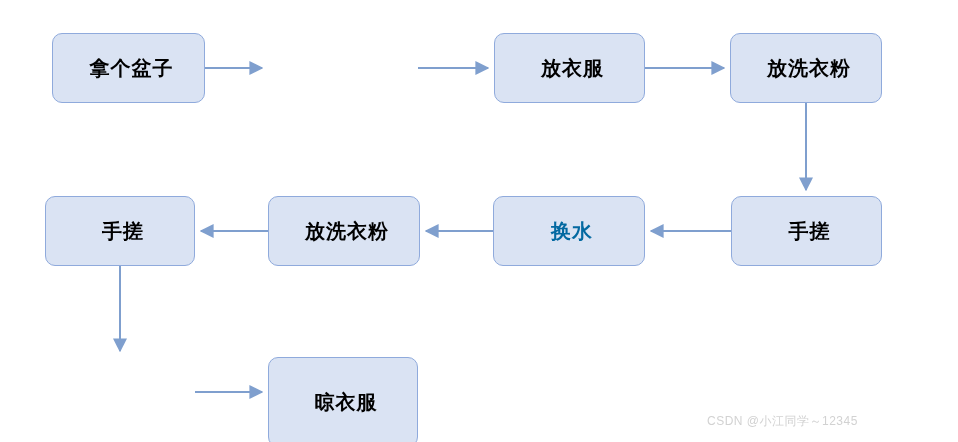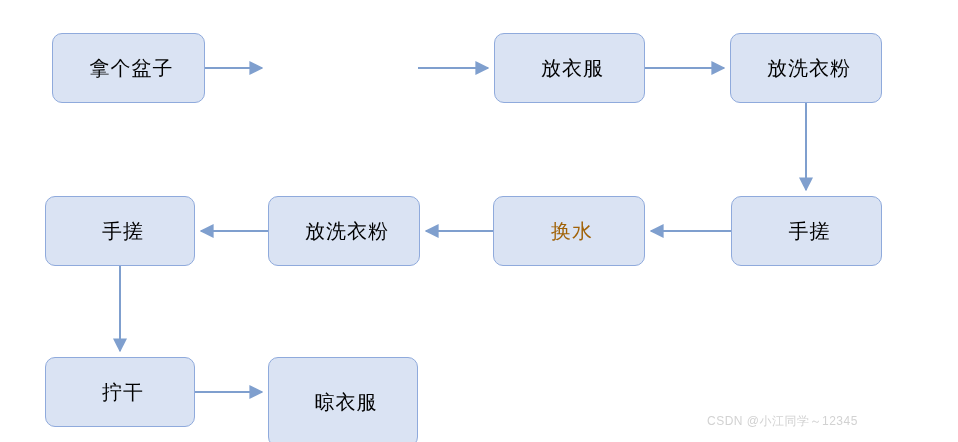--- a/index.html
+++ b/index.html
@@ -30,21 +30,21 @@
   .node {
     position: absolute;
     box-sizing: border-box;
     background: #dae3f3;
     border: 1.4px solid #8faadc;
     border-radius: 10px;
     display: flex;
     align-items: center;
     justify-content: center;
     color: #000000;
-    font-weight: normal;
+    font-weight: bold;
     font-size: 20px;
     letter-spacing: 1px;
     line-height: 1;
     white-space: nowrap;
     padding-left: 6px;
   }
   .watermark {
     position: absolute;
     color: #d2d2d2;
     font-size: 12px;
@@ -95,21 +95,20 @@
 
     <g>
       <line x1="195" y1="392" x2="262" y2="392" stroke="#7f9fce" stroke-width="2" marker-end="url(#arrow-right)"></line>
     </g>
   </svg>
 
   <div class="node" style="left: 52px; top: 33px; width: 153px; height: 70px; background: rgb(218, 227, 243); border-color: rgb(143, 170, 220); color: rgb(0, 0, 0);">拿个盆子</div>
   <div class="node" style="left: 494px; top: 33px; width: 151px; height: 70px; background: rgb(218, 227, 243); border-color: rgb(143, 170, 220); color: rgb(0, 0, 0); text-align: center;">放衣服</div>
   <div class="node" style="left: 730px; top: 33px; width: 152px; height: 70px; background: rgb(218, 227, 243); border-color: rgb(143, 170, 220); color: rgb(0, 0, 0);">放洗衣粉</div>
   <div class="node" style="left: 731px; top: 196px; width: 151px; height: 70px; background: rgb(218, 227, 243); border-color: rgb(143, 170, 220); color: rgb(0, 0, 0);">手搓</div>
-  <div class="node" style="left: 493px; top: 196px; width: 152px; height: 70px; background: rgb(218, 227, 243); border-color: rgb(143, 170, 220); color: #a16207;">换水</div>
+  <div class="node" style="left: 493px; top: 196px; width: 152px; height: 70px; background: rgb(218, 227, 243); border-color: rgb(143, 170, 220); color: #0369a1;">换水</div>
   <div class="node" style="left: 268px; top: 196px; width: 152px; height: 70px; background: rgb(218, 227, 243); border-color: rgb(143, 170, 220); color: rgb(0, 0, 0);">放洗衣粉</div>
   <div class="node" style="left: 45px; top: 196px; width: 150px; height: 70px; background: rgb(218, 227, 243); border-color: rgb(143, 170, 220); color: rgb(0, 0, 0);">手搓</div>
-  <div class="node" style="left: 45px; top: 357px; width: 150px; height: 70px; background: rgb(218, 227, 243); border-color: rgb(143, 170, 220); color: rgb(0, 0, 0);">拧干</div>
   <div class="node" style="left: 268px; top: 357px; width: 150px; height: 90px; background: rgb(218, 227, 243); border-color: rgb(143, 170, 220); color: rgb(0, 0, 0);">晾衣服</div>
 
   <div class="watermark" style="left: 707px; top: 413px; color: rgb(210, 210, 210);">CSDN @小江同学～12345</div>
 
 </div>
 
 </body></html>

